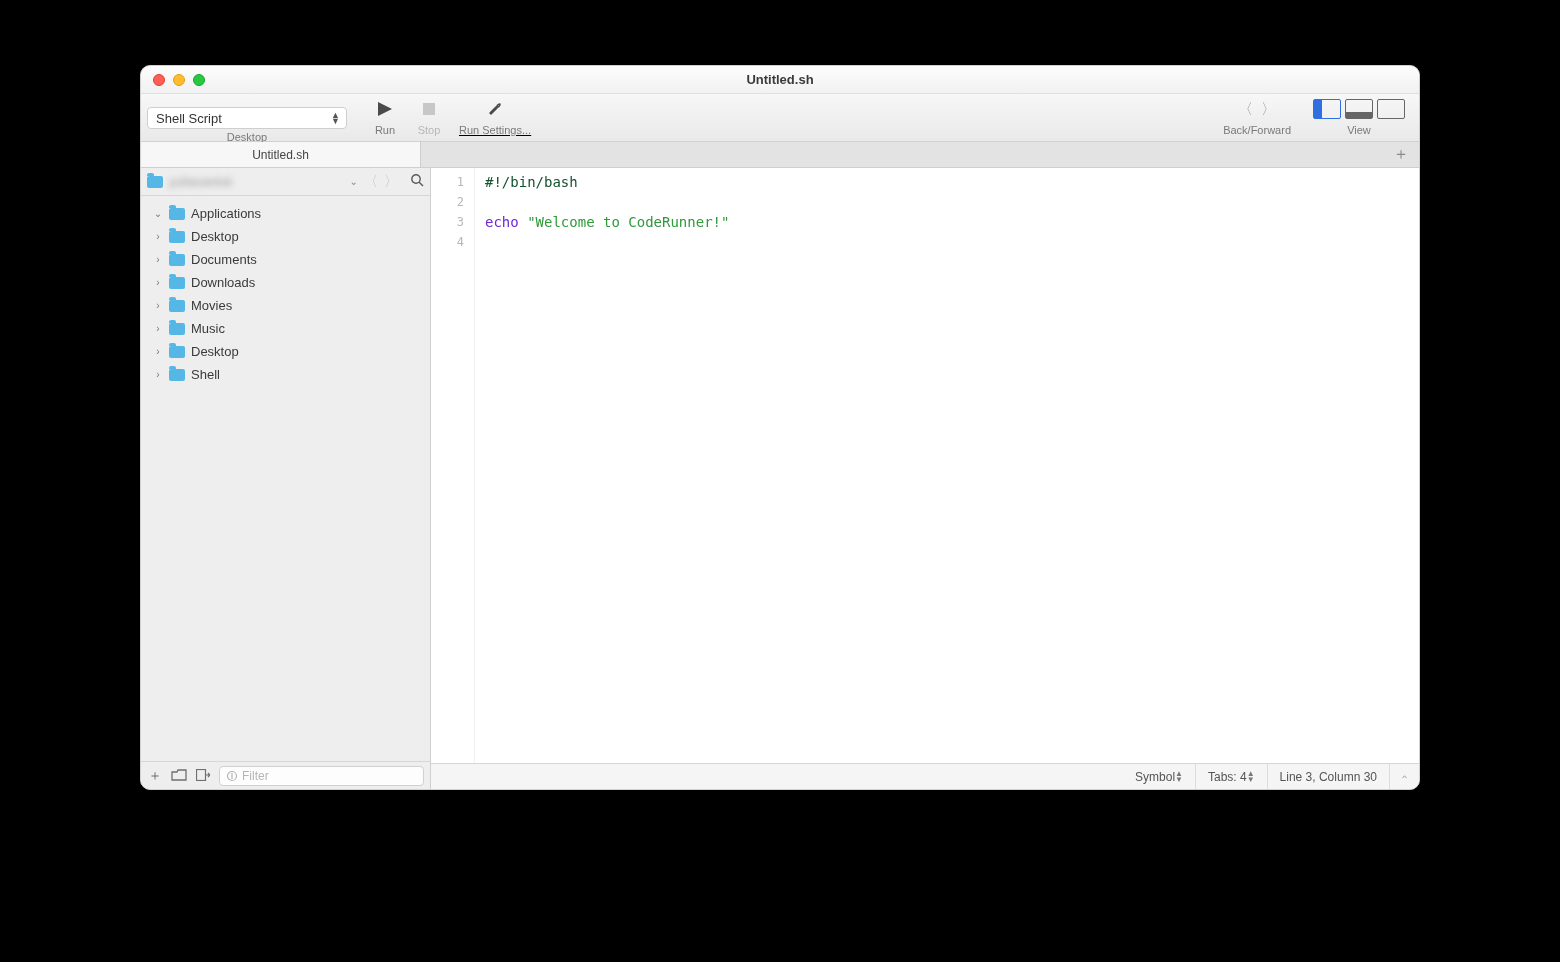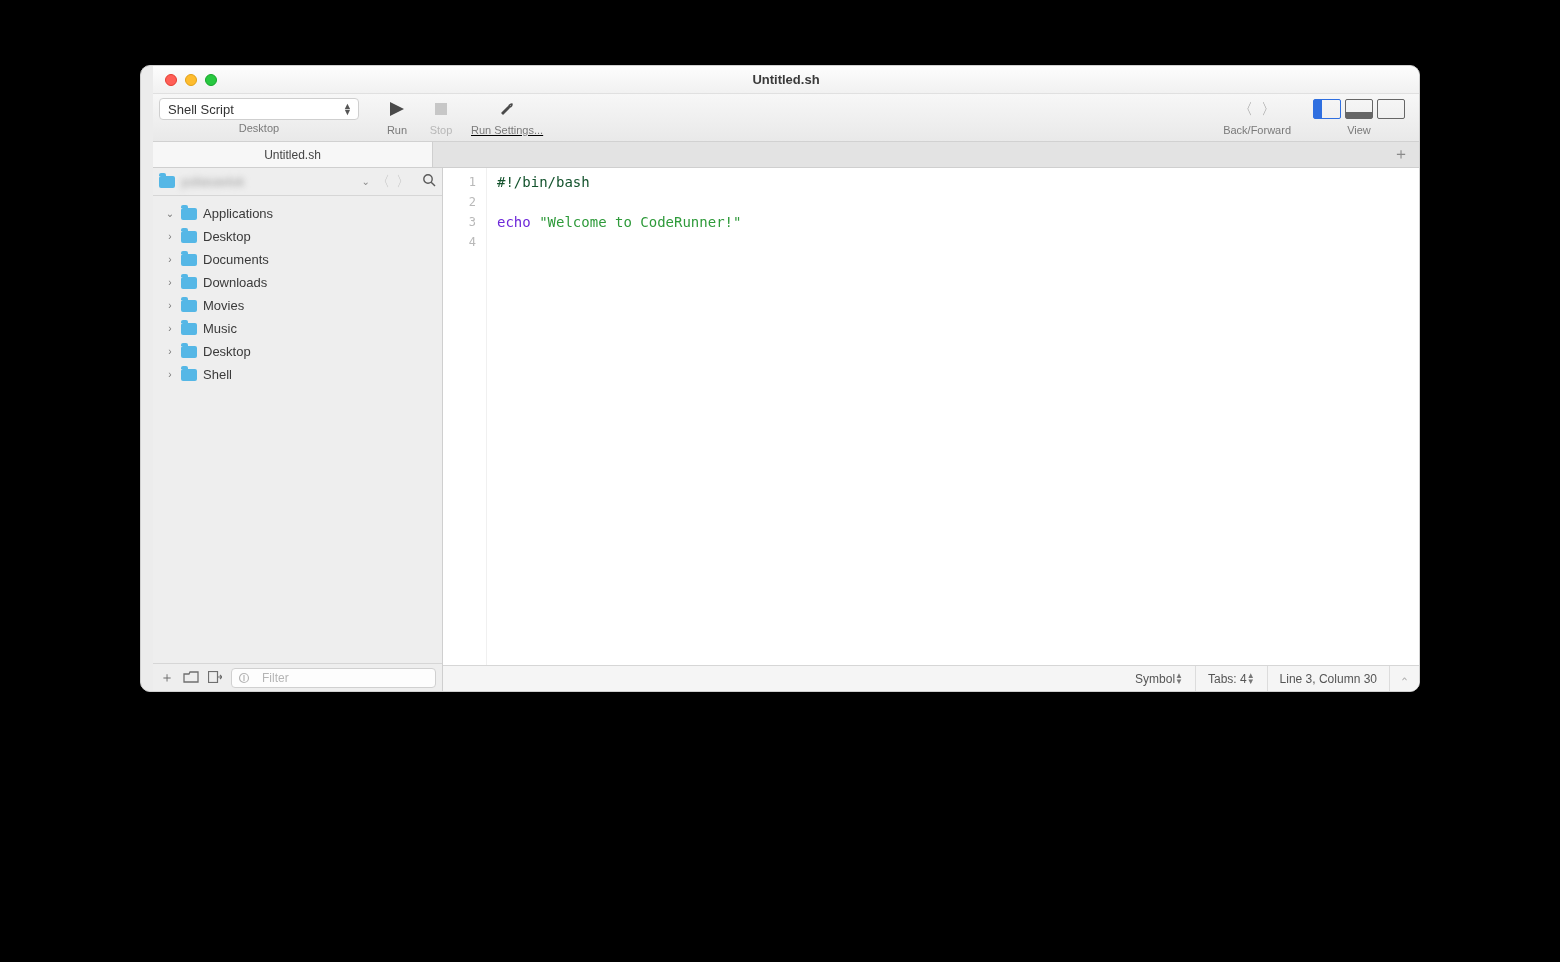--- a/index.html
+++ b/index.html
@@ -7,30 +7,29 @@
   body {
     font-family: -apple-system, "Helvetica Neue", Arial, sans-serif;
     font-size: 13px;
     background: #000;
     display: flex;
     align-items: flex-start;
     justify-content: center;
   }
   .window {
     width: 1280px;
-    height: 627px;
+    height: 725px;
     margin-top: 65px;
     background: #ececec;
     border-radius: 10px;
     box-shadow: 0 20px 60px rgba(0,0,0,0.6);
     overflow: hidden;
     display: flex;
     flex-direction: column;
     border: 1px solid #d0d0d0;
-    padding-left: 12px;
   }
 
   
   .titlebar {
     height: 28px;
     background: linear-gradient(#fdfdfd,#f1f1f1);
     border-bottom: 1px solid #e0e0e0;
     display: flex;
     align-items: center;
     position: relative;
@@ -70,21 +69,21 @@
   }
   .tool-label { font-size:11px; color:#7a7a7a; margin-top:2px; text-align:center;}
   .language-select {
     width: 200px; height:22px;
     background:#ffffff;
     border:1px solid #cfcfcf;
     border-radius:4px;
     display:flex; align-items:center; justify-content:space-between;
     padding:0 6px 0 8px;
     font-size:13px; color:#333;
-    margin-top:2px;
+    margin-top:11px;
   }
   .sel-arrows { font-size:9px; color:#555; line-height:6px; display:flex; flex-direction:column; gap:0;}
   .spacer { flex:1; }
   .nav-arrow { color:#a0a0a0; font-size:15px; padding:0 4px;}
   .view-btn {
     width:28px; height:20px; border:1.5px solid #666; border-radius:2px; margin:0 2px;
     position:relative; background:#fff0;
   }
   .view-btn.left::before { content:""; position:absolute; left:0; top:0; bottom:0; width:8px; background:#666;}
   .view-btn.bottom::before { content:""; position:absolute; left:0; right:0; bottom:0; height:6px; background:#666;}
@@ -144,21 +143,21 @@
   }
   .disclosure { width:10px; text-align:center; color:#7a7a7a; font-size:10px;}
   .tree-row .folder-ico { width:16px; height:12px;}
   .side-foot {
     height:28px; border-top:1px solid #d6d6d6;
     display:flex; align-items:center; padding:0 6px; gap:8px;
   }
   .foot-ico { color:#6f6f6f; font-size:14px; width:16px; text-align:center;}
   .filter-box {
     flex:1; height:20px; border:1px solid #d0d0d0; border-radius:4px;
-    display:flex; align-items:center; gap:12px; padding:0 6px; background:#fdfdfd;
+    display:flex; align-items:center; gap:4px; padding:0 6px; background:#fdfdfd;
   }
   .filter-box .ph { color:#b5b5b5; font-size:12px;}
 
   .editor-wrap { flex:1; display:flex; flex-direction:column; background:#ffffff; min-width:0;}
   .editor {
     flex:1; display:flex; font-family: Menlo, Consolas, monospace; font-size:14px;
     line-height:20px; color:#333; overflow:hidden;
   }
   .gutter {
     width:44px; text-align:right; color:#b8b8b8; padding:4px 10px 0 0;

